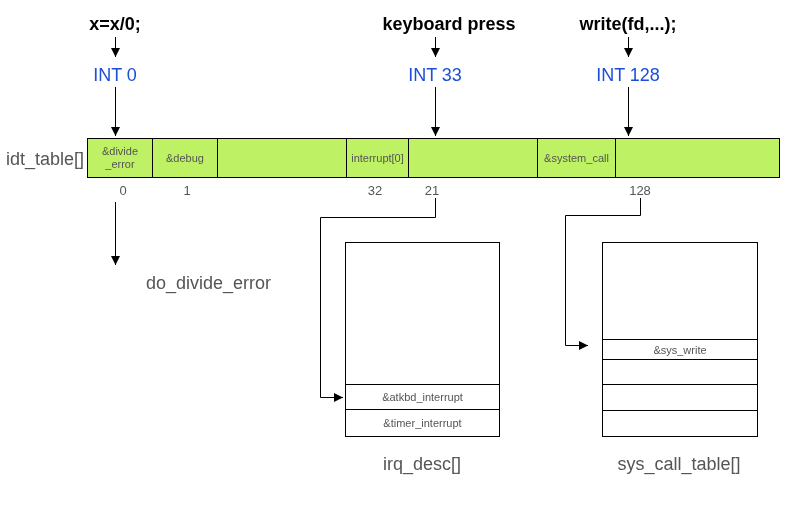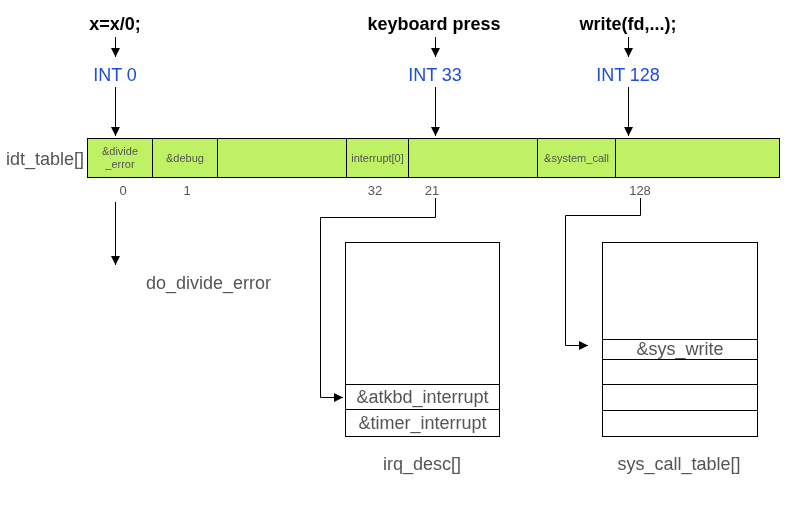--- a/index.html
+++ b/index.html
@@ -93,21 +93,21 @@
     background: #ffffff;
     display: flex;
     flex-direction: column;
   }
   .hbox .row {
     box-sizing: border-box;
     border-top: 1px solid #000000;
     display: flex;
     align-items: center;
     justify-content: center;
-    font-size: 18px;
+    font-size: 11px;
     color: #555555;
     white-space: nowrap;
     overflow: hidden;
   }
   .hbox .row:first-child { border-top: none; }
   .irq-box { left: 345px; width: 155px; }
   .irq-r0 { height: 141px; }
   .irq-r1 { height: 25px; }
   .irq-r2 { height: 27px; flex: 1; }
   .sys-box { left: 602px; }
@@ -133,21 +133,21 @@
     <line x1="435.5" y1="37" x2="435.5" y2="57" stroke="#000" stroke-width="1" marker-end="url(#ah)"></line>
     <line x1="435.5" y1="87" x2="435.5" y2="136" stroke="#000" stroke-width="1" marker-end="url(#ah)"></line>
     <line x1="628.5" y1="37" x2="628.5" y2="57" stroke="#000" stroke-width="1" marker-end="url(#ah)"></line>
     <line x1="628.5" y1="87" x2="628.5" y2="136" stroke="#000" stroke-width="1" marker-end="url(#ah)"></line>
     <line x1="115.5" y1="202" x2="115.5" y2="265" stroke="#000" stroke-width="1" marker-end="url(#ah)"></line>
     <path d="M435.5,198 V217.5 H320.5 V397.5 H343" fill="none" stroke="#000" stroke-width="1" marker-end="url(#ah)"></path>
     <path d="M640.5,198 V215.5 H565.5 V345.5 H588" fill="none" stroke="#000" stroke-width="1" marker-end="url(#ah)"></path>
   </svg>
 
   <div class="label event-label" style="left:115px; top:15px;">x=x/0;</div>
-  <div class="label event-label" style="left:419px; top:15px;padding-left:30px;">keyboard press</div>
+  <div class="label event-label" style="left:434px; top:15px;padding-left:30px;">keyboard press</div>
   <div class="label event-label" style="left:628px; top:15px;">write(fd,...);</div>
 
   <div class="label int-label" style="left:115px; top:66px;">INT 0</div>
   <div class="label int-label" style="left:435px; top:66px;">INT 33</div>
   <div class="label int-label" style="left:628px; top:66px;">INT 128</div>
 
   <div class="label" style="left:6px; top:150px;">idt_table[]</div>
 
   <div class="idt-table">
     <div class="idt-cell w0">&amp;divide

